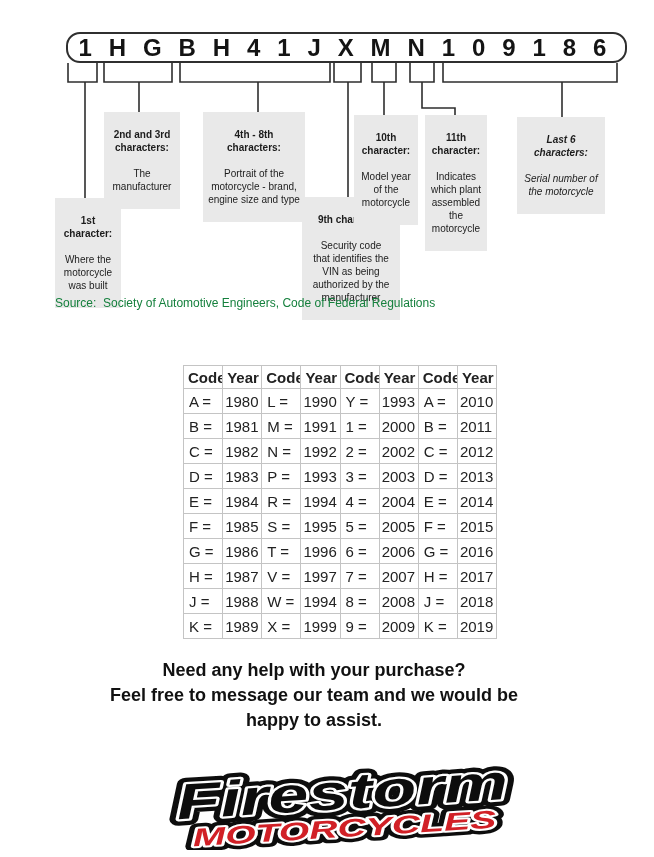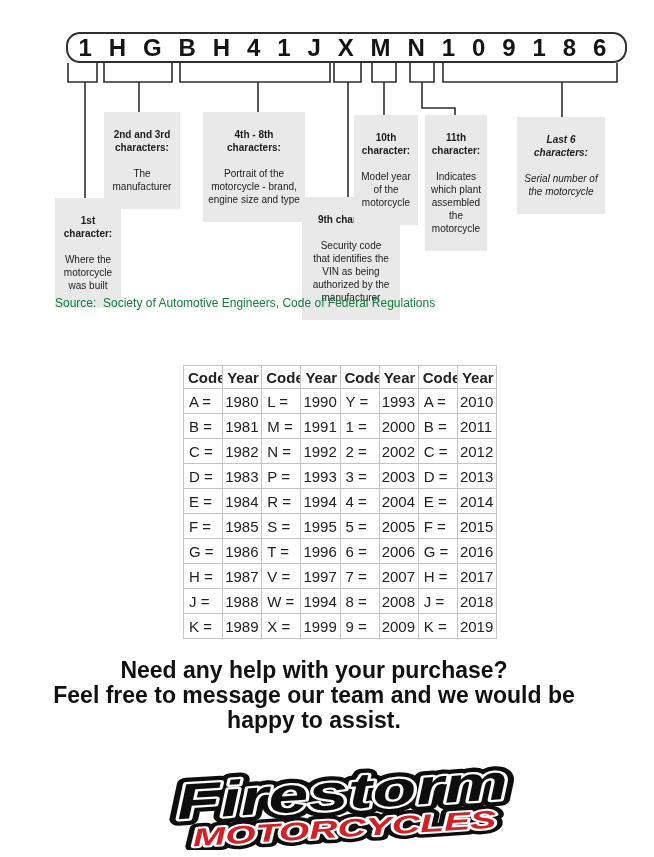--- a/index.html
+++ b/index.html
@@ -34,21 +34,21 @@
   
   .year-table { position:absolute; left:183px; top:365px; border-collapse:collapse;
                 table-layout:fixed; width:314px; font-size:15px; color:#222; }
   .year-table th, .year-table td { border:1px solid #c4c4c4; overflow:hidden; }
   .year-table th { font-weight:bold; text-align:left; padding:2px 18px 2px 4px; height:18px; }
   .year-table td { height:20px; padding:2px; }
   .year-table td.code { text-align:left;  padding-left:5px; }
   .year-table td.year { padding-right:12px; }
 
   .help-text { position:absolute; left:0; top:658px; width:628px; text-align:center;
-               font-size:23px; font-weight:bold; line-height:25px; color:#111;
+               font-size:18px; font-weight:bold; line-height:25px; color:#111;
                white-space:pre-line; }
 
   .logo-svg { position:absolute; left:148px; top:762px; }
   .logo-svg text { font-family:"Liberation Sans", sans-serif; font-weight:bold; font-style:italic; }
 </style>
 </head>
 <body>
 
 <div class="stage">
 

